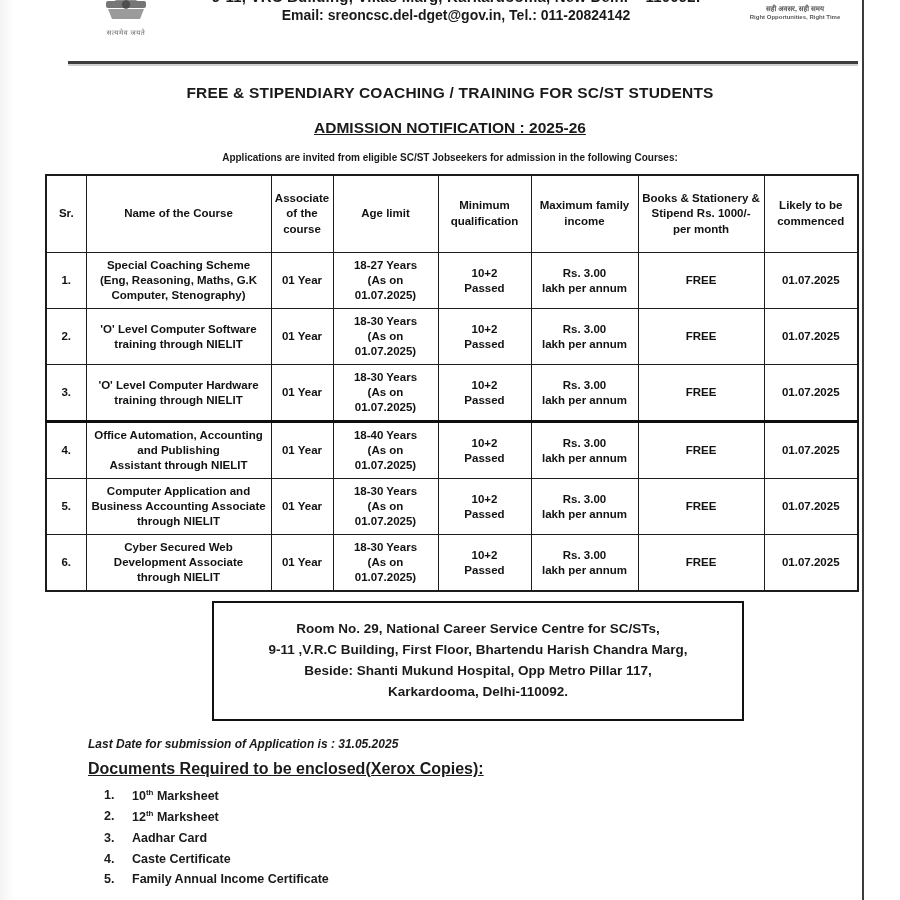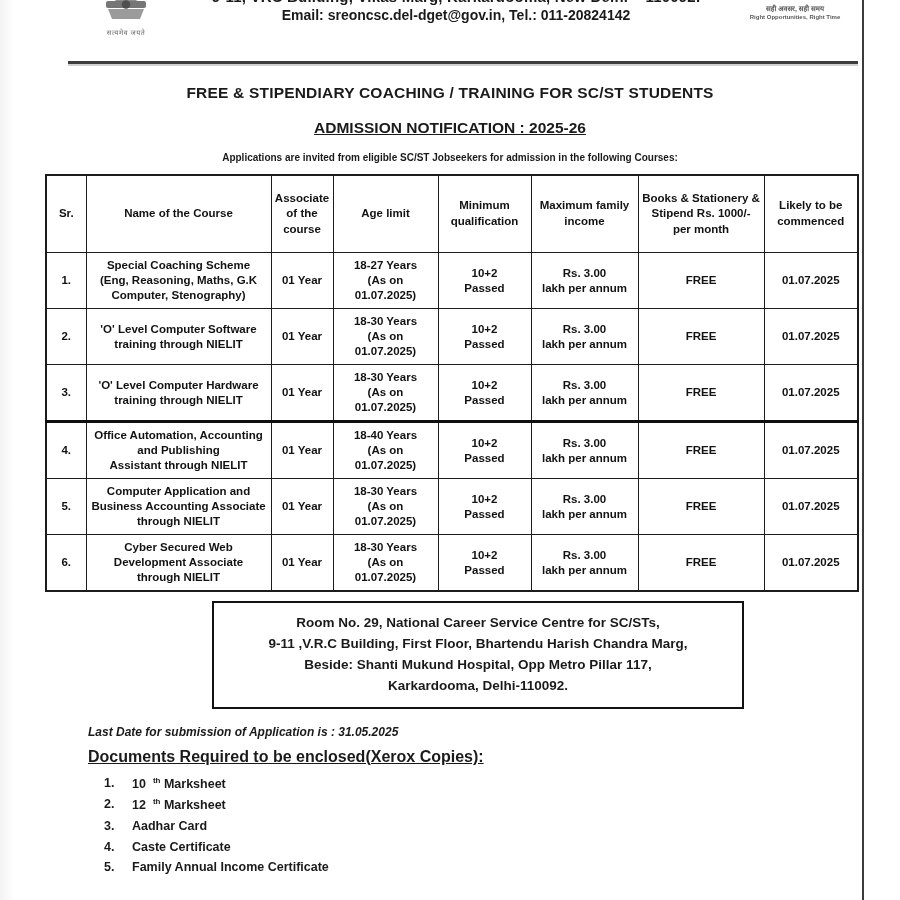--- a/index.html
+++ b/index.html
@@ -48,29 +48,29 @@
   tr.thick-top td{border-top:3px solid #111;}
   tr.blurry{filter:blur(0.55px);}
   
   .collect-note{
     margin:9px 40px 0 88px;font-size:13.5px;font-weight:600;
     line-height:1.85;white-space:pre-line;
   }
   .address-box{
     margin:9px 0 0 212px;width:520px;border:2.5px solid #141414;
     text-align:center;font-weight:bold;font-size:13.5px;line-height:1.55;
-    padding:10px 4px;white-space:pre-line;background:#fff;
+    padding:16px 4px;white-space:pre-line;background:#fff;
   }
   .last-date{margin:16px 0 0 88px;font-size:12px;font-weight:bold;font-style:italic;}
   .docs-heading{margin:9px 0 0 88px;font-size:16px;font-weight:bold;text-decoration:underline;}
   
   ol.docs-list{list-style:none;margin:10px 0 0 104px;padding:0;}
   .docs-list li{display:flex;font-size:12.5px;font-weight:bold;margin-bottom:5.5px;line-height:1.2;}
   .doc-num{width:28px;flex:0 0 auto;}
-  .doc-text sup{font-size:8px;padding-left:7px;}
+  .doc-text sup{font-size:8px;}
 </style>
 </head>
 <body>
 
 <div class="page">
   <div class="right-edge-line"></div>
 
   <div class="letterhead">
     <div class="letterhead-inner">
       <div class="emblem">

